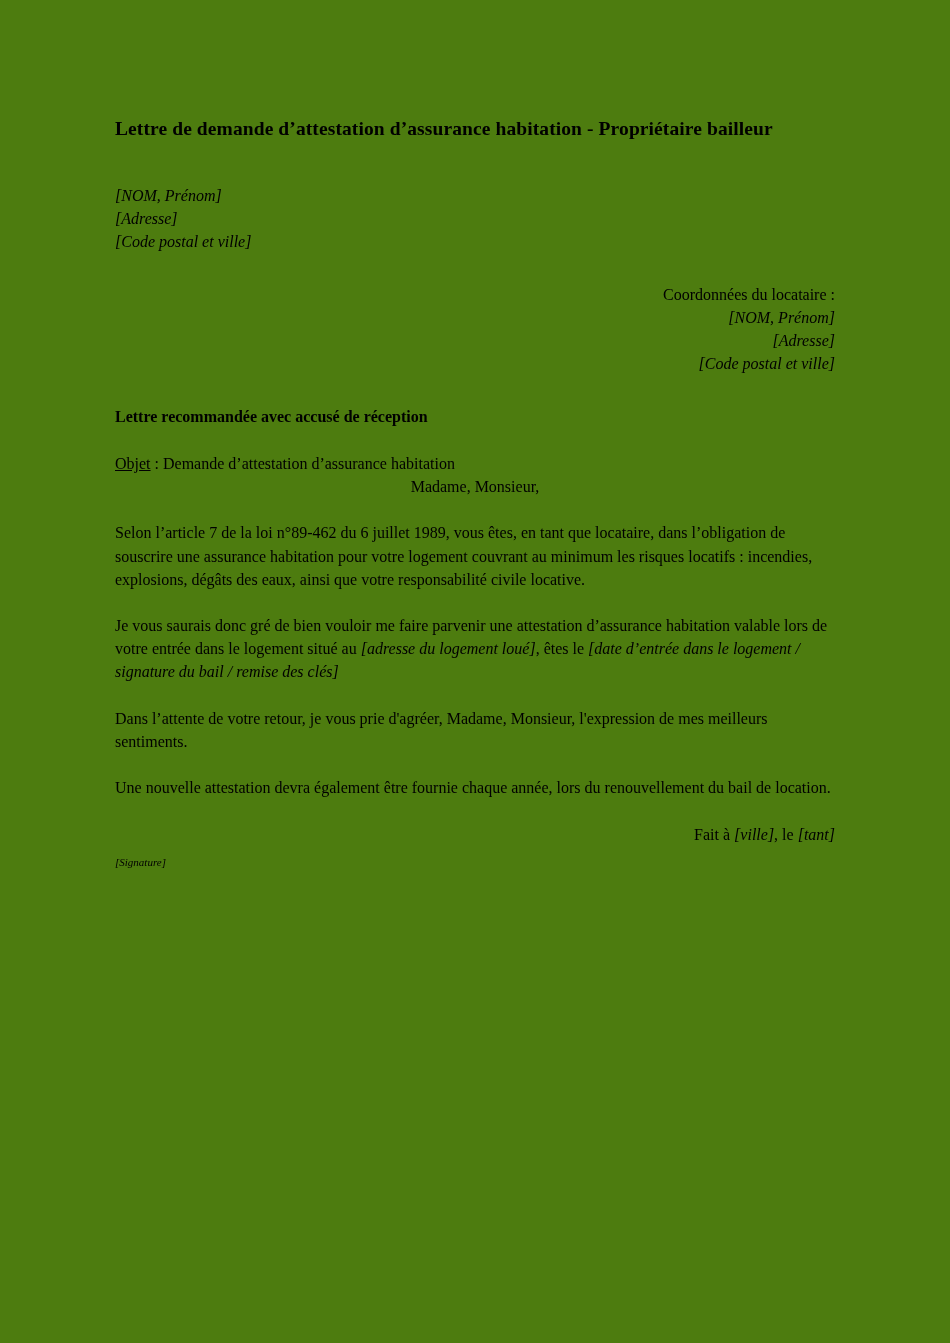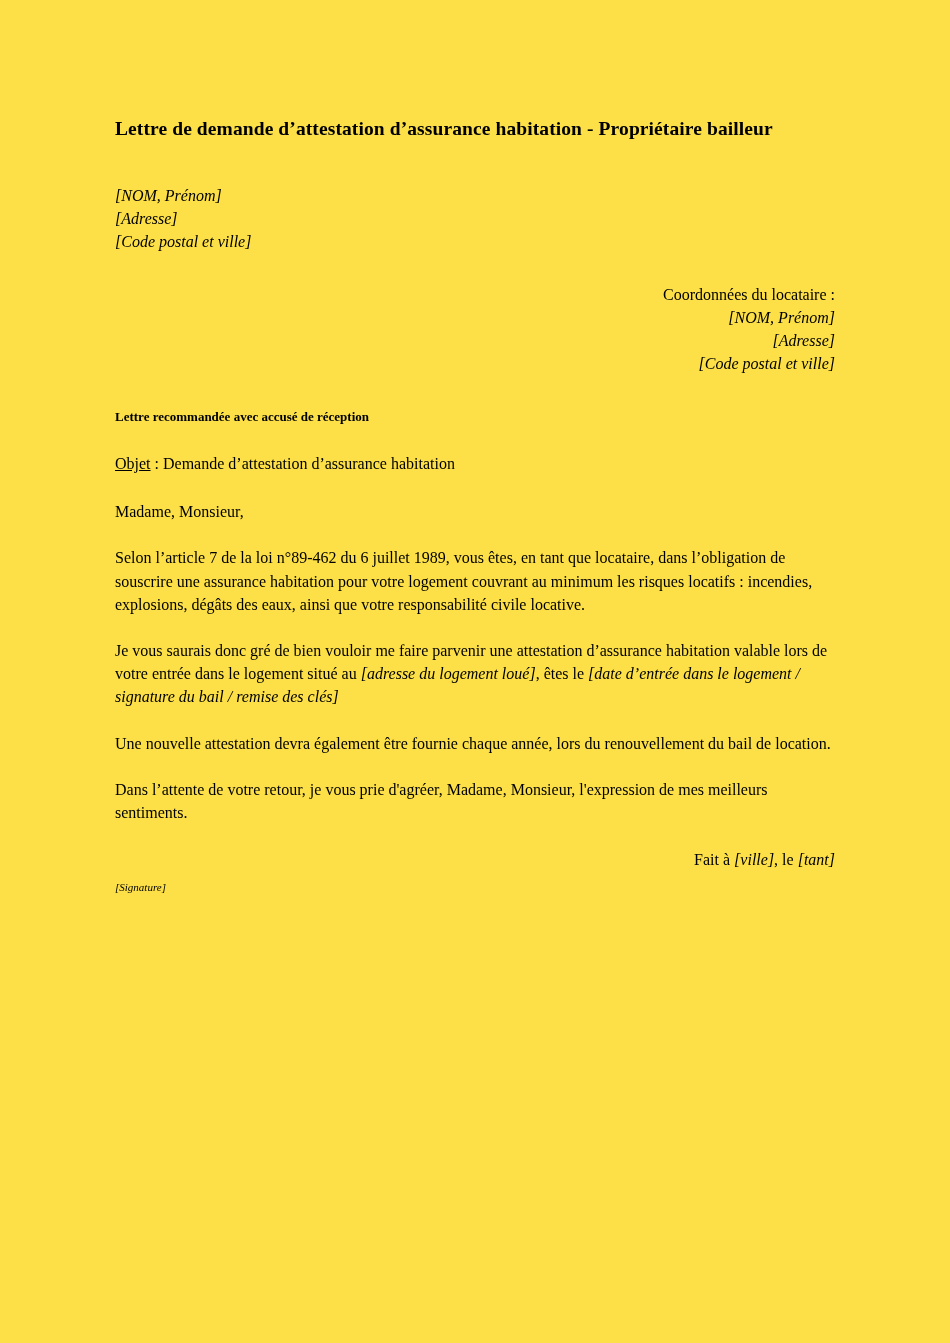--- a/index.html
+++ b/index.html
@@ -11,21 +11,21 @@
     width: 950px;
     height: 1343px;
     font-family: "Liberation Serif", "DejaVu Serif", serif;
     color: #000000;
     -webkit-font-smoothing: antialiased;
   }
   .page {
     position: relative;
     width: 950px;
     height: 1343px;
-    background: #fde047;
+    background: #4d7c0f;
     box-sizing: border-box;
     padding: 116px 115px 0 115px;
   }
   .doc {
     width: 720px;
   }
   .title {
     font-size: 19.5px;
     font-weight: bold;
     line-height: 26px;
@@ -41,35 +41,35 @@
   .sender-block {
     margin-top: 42px;
   }
   .recipient-block {
     margin-top: 29px;
     text-align: right;
   }
   .lrar {
     margin-top: 30px;
     font-weight: bold;
-    font-size: 13px;
+    font-size: 16px;
     line-height: 23px;
   }
   .subject {
     margin-top: 24px;
     font-size: 16px;
     line-height: 23px;
   }
   .subject .u {
     text-decoration: underline;
   }
   .salutation {
-    margin-top: 25px;
     font-size: 16px;
     line-height: 23px;
+    text-align: center;
   }
   p.para {
     margin: 23px 0 0 0;
     font-size: 16px;
     line-height: 23.2px;
     text-align: left;
   }
   .para.first-body {
   }
   em, .it {
@@ -118,23 +118,23 @@
     </div>
 
     <div class="salutation">Madame, Monsieur,</div>
 
     <p class="para first-body">Selon l’article 7 de la loi n°89-462 du 6 juillet 1989, vous êtes, en tant que locataire, dans l’obligation de souscrire une assurance habitation pour votre logement couvrant au minimum les risques locatifs : incendies, explosions, dégâts des eaux, ainsi que votre responsabilité civile locative.</p>
 
     <p class="para">
       <span>Je vous saurais donc gré de bien vouloir me faire parvenir une attestation d’assurance habitation valable lors de votre entrée dans le logement situé au </span><em>[adresse du logement loué]</em><span>, êtes le </span><em>[date d’entrée dans le logement / signature du bail / remise des clés]</em>
     </p>
 
+    <p class="para">Dans l’attente de votre retour, je vous prie d'agréer, Madame, Monsieur, l'expression de mes meilleurs sentiments.</p>
+
     <p class="para">Une nouvelle attestation devra également être fournie chaque année, lors du renouvellement du bail de location.</p>
-
-    <p class="para">Dans l’attente de votre retour, je vous prie d'agréer, Madame, Monsieur, l'expression de mes meilleurs sentiments.</p>
 
     <div class="sign-place">
       <span>Fait à </span><em>[ville]</em><span>, le </span><em>[tant]</em>
     </div>
 
     <div class="sign-name">
       <em>[Signature]</em>
     </div>
 
   </div>

